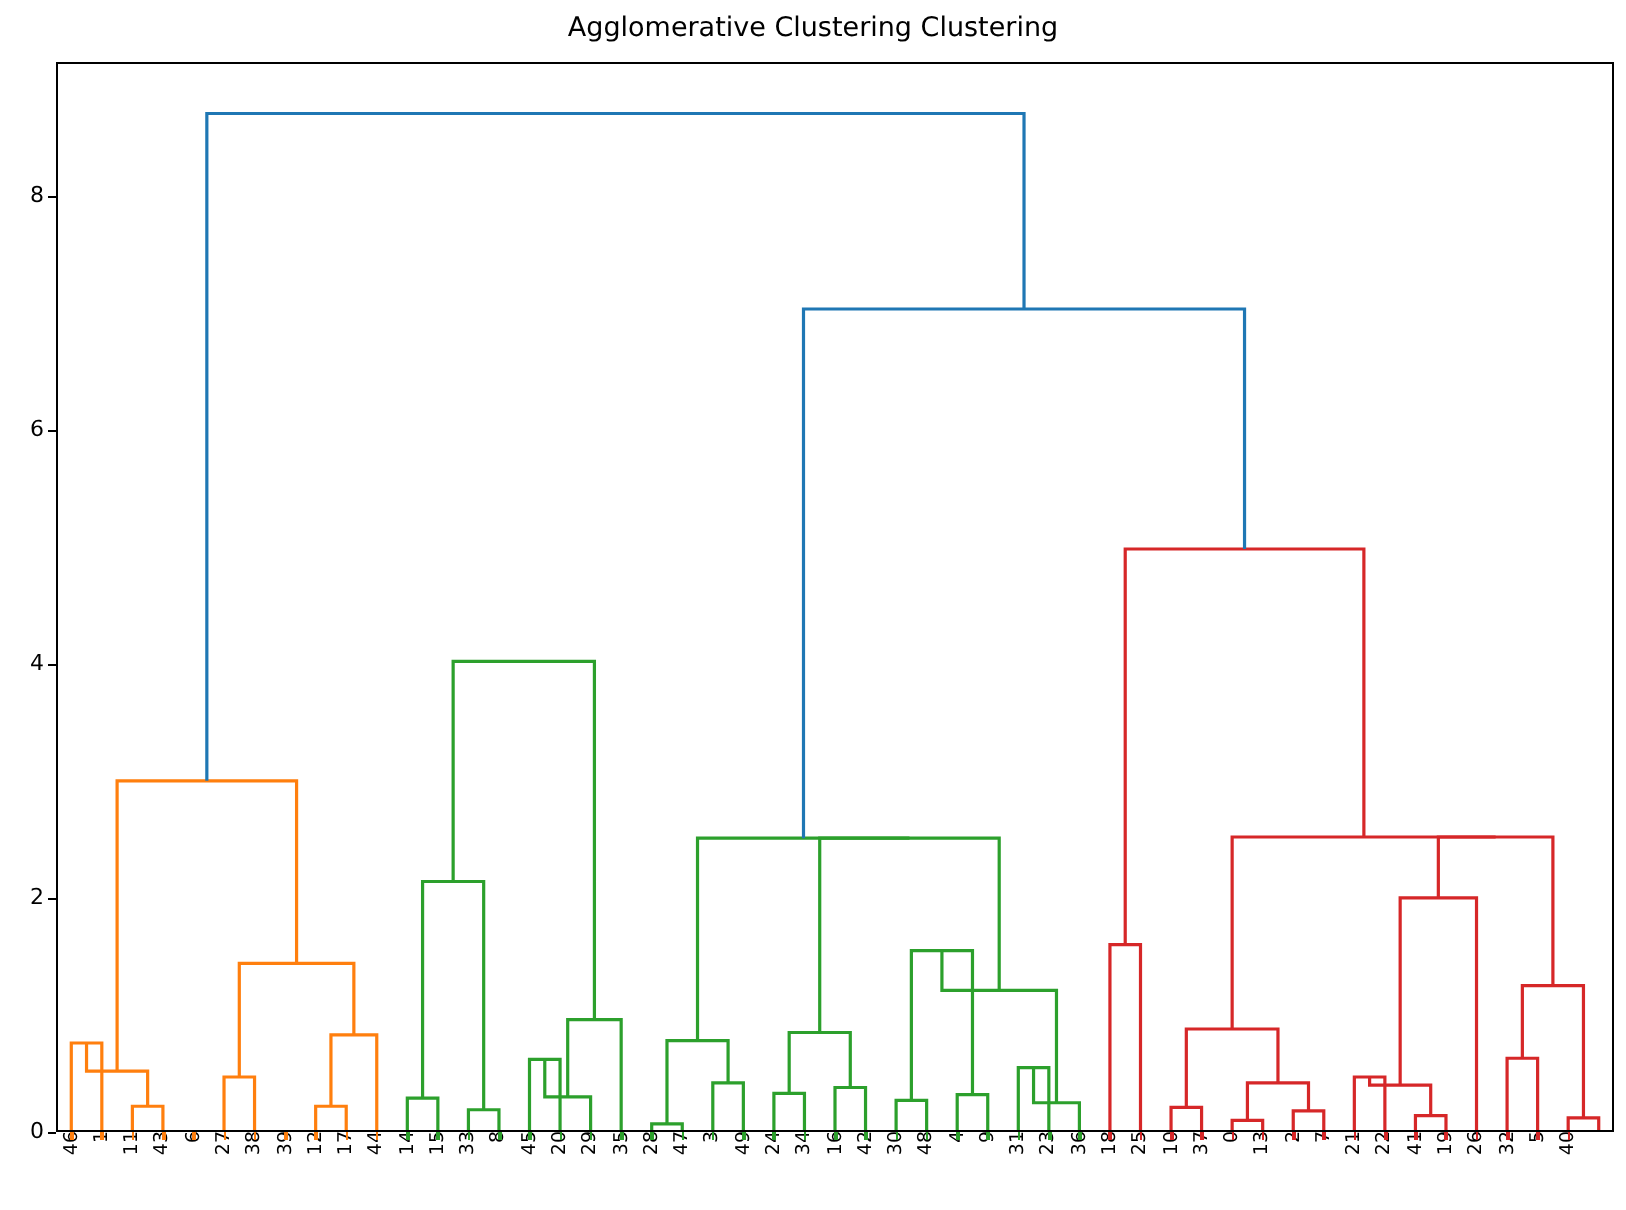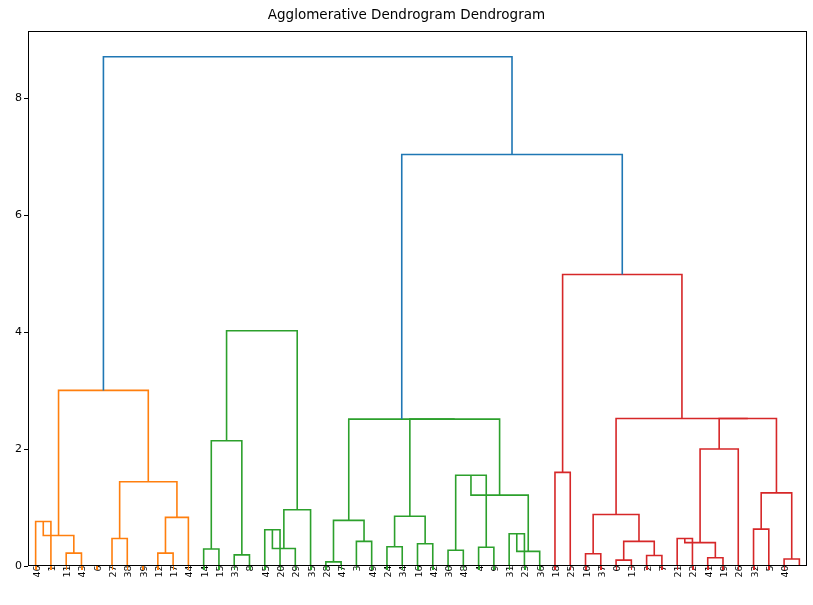--- a/index.html
+++ b/index.html
@@ -11,21 +11,21 @@
   .tickLabelY{position:absolute;font-size:11px;color:#000000;text-align:right;width:20px;}
   .tickLabelX{position:absolute;font-size:9.5px;color:#000000;
       transform-origin:center center;transform:rotate(-90deg);
       width:26px;text-align:right;white-space:nowrap;}
 </style>
 </head>
 <body>
 
 <div id="fig">
 
-  <div id="title">Agglomerative Dendrogram Dendrogram</div>
+  <div id="title">Agglomerative Clustering Clustering</div>
 
   <div id="plot">
     <svg id="svg" width="779" height="535">
         <path d="M 7.64 535.00 L 7.64 490.51 L 22.91 490.51 L 22.91 535.00" fill="none" stroke="#ff7f0e" stroke-width="1.6" stroke-linecap="butt"></path>
         <path d="M 38.19 535.00 L 38.19 522.12 L 53.46 522.12 L 53.46 535.00" fill="none" stroke="#ff7f0e" stroke-width="1.6" stroke-linecap="butt"></path>
         <path d="M 15.27 490.51 L 15.27 504.56 L 45.82 504.56 L 45.82 522.12" fill="none" stroke="#ff7f0e" stroke-width="1.6" stroke-linecap="butt"></path>
         <path d="M 84.01 535.00 L 84.01 507.49 L 99.28 507.49 L 99.28 535.00" fill="none" stroke="#ff7f0e" stroke-width="1.6" stroke-linecap="butt"></path>
         <path d="M 129.83 535.00 L 129.83 522.12 L 145.11 522.12 L 145.11 535.00" fill="none" stroke="#ff7f0e" stroke-width="1.6" stroke-linecap="butt"></path>
         <path d="M 137.47 522.12 L 137.47 486.42 L 160.38 486.42 L 160.38 535.00" fill="none" stroke="#ff7f0e" stroke-width="1.6" stroke-linecap="butt"></path>
         <path d="M 91.65 507.49 L 91.65 450.71 L 148.93 450.71 L 148.93 486.42" fill="none" stroke="#ff7f0e" stroke-width="1.6" stroke-linecap="butt"></path>

